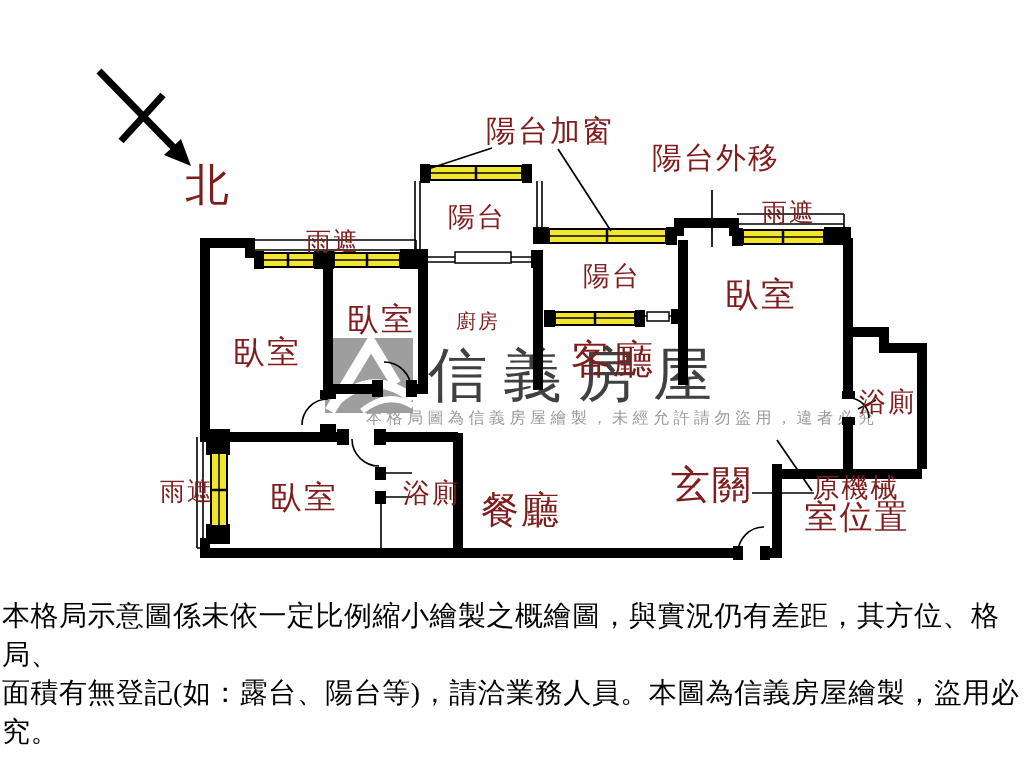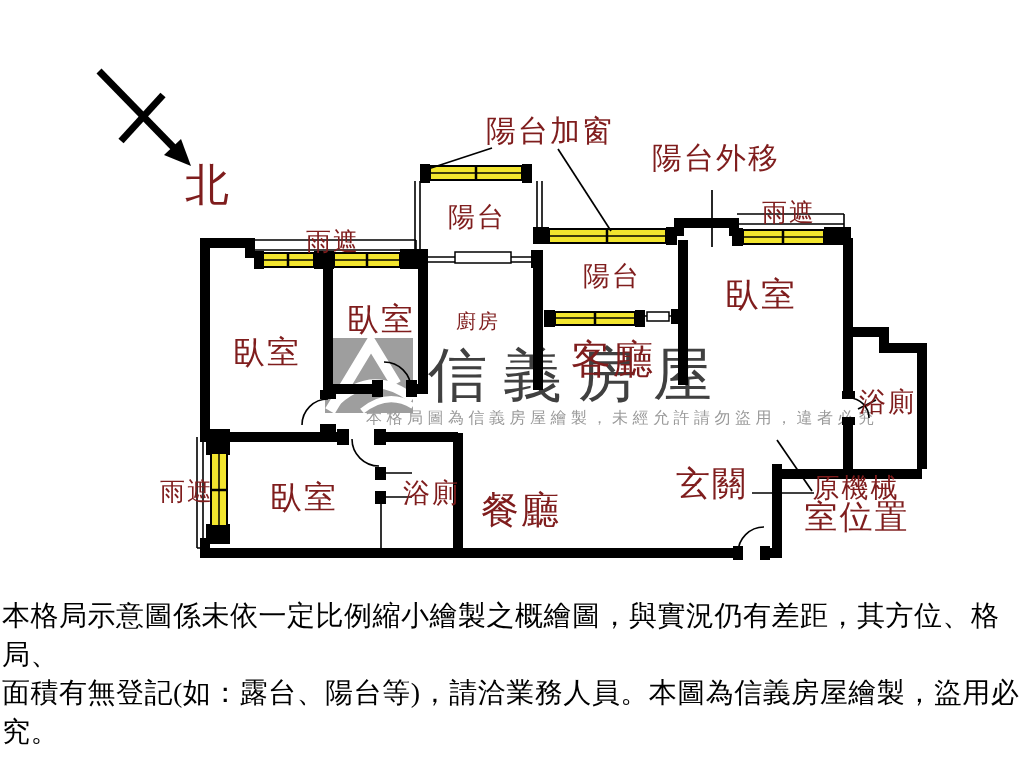--- a/index.html
+++ b/index.html
@@ -167,21 +167,21 @@
   <div class="lbl" style="left:612px;top:276px;font-size:27px;">陽台</div>
   <div class="lbl" style="left:267px;top:352px;font-size:32px;">臥室</div>
   <div class="lbl" style="left:381px;top:319px;font-size:32px;">臥室</div>
   <div class="lbl" style="left:761px;top:295px;font-size:34px;">臥室</div>
   <div class="lbl" style="left:304px;top:497px;font-size:32px;">臥室</div>
   <div class="lbl" style="left:478px;top:321px;font-size:20px;">廚房</div>
   <div class="lbl" style="left:613px;top:360px;font-size:40px;text-align:center;">客廳</div>
   <div class="lbl" style="left:521px;top:510px;font-size:38px;">餐廳</div>
   <div class="lbl" style="left:888px;top:402px;font-size:27px;">浴廁</div>
   <div class="lbl" style="left:432px;top:493px;font-size:27px;">浴廁</div>
-  <div class="lbl" style="left:712px;top:484px;font-size:34px;">玄關</div>
+  <div class="lbl" style="left:712px;top:484px;font-size:39px;">玄關</div>
 
   <div class="lbl" style="left:856px;top:488px;font-size:27px;">原機械</div>
   <div class="lbl" style="left:857px;top:517px;font-size:33px;">室位置</div>
 
   <div class="disclaimer">
     <div>本格局示意圖係未依一定比例縮小繪製之概繪圖，與實況仍有差距，其方位、格局、</div>
     <div>面積有無登記(如：露台、陽台等)，請洽業務人員。本圖為信義房屋繪製，盜用必究。</div>
   </div>
 </div>
 

